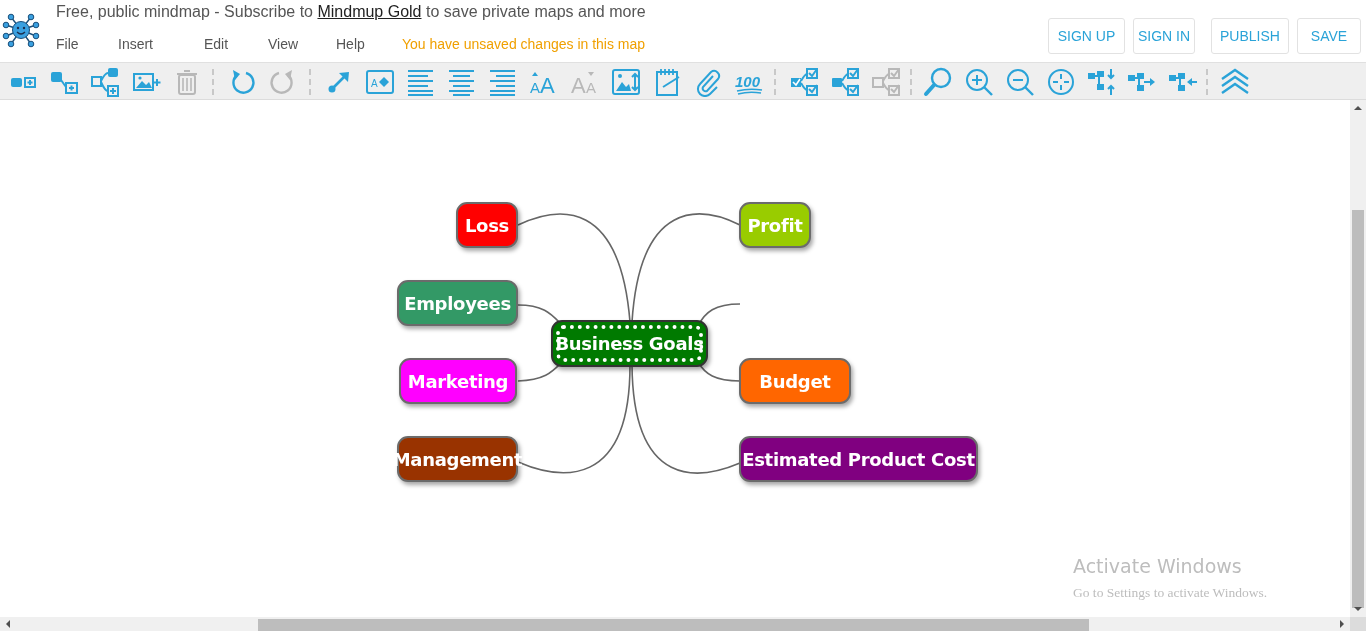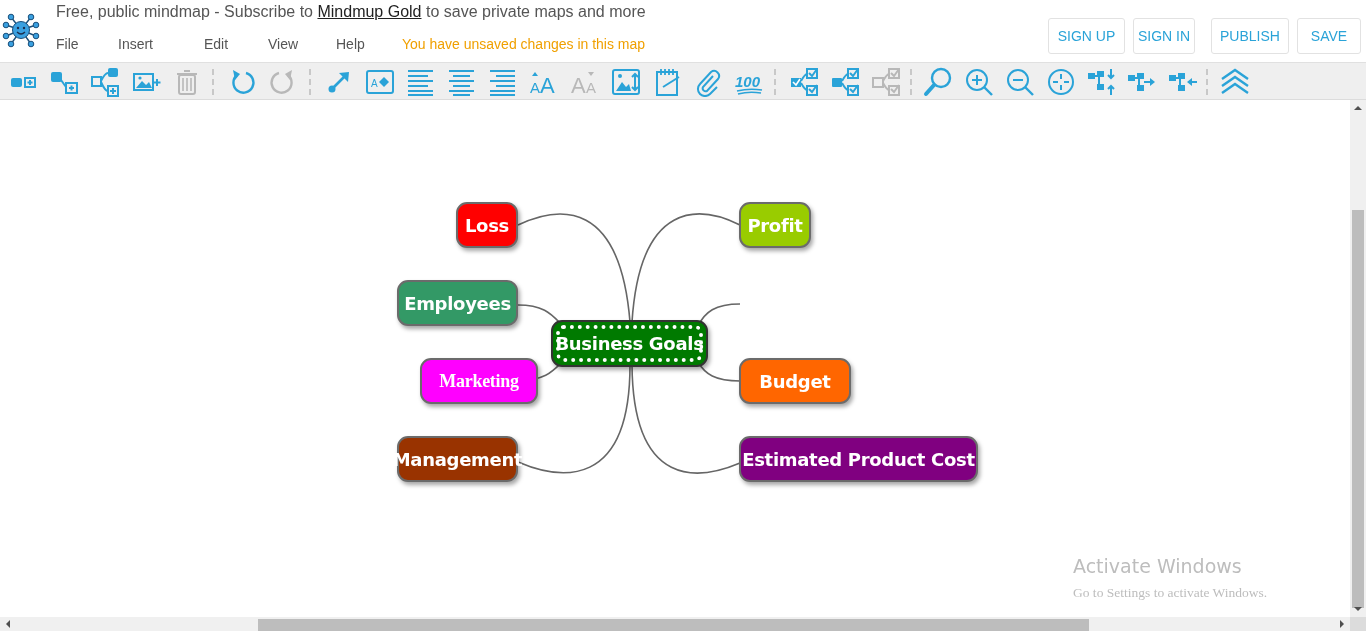--- a/index.html
+++ b/index.html
@@ -367,21 +367,21 @@
         <path d="M740 363 C700 380 633 390 632 265"></path>
       </g>
     </svg>
 
     <div class="node" style="left:456px;top:102px;width:62px;background:#ff0000;">
         <span>Loss</span>
       </div>
     <div class="node" style="left:397px;top:180px;width:121px;background:#339966;">
         <span>Employees</span>
       </div>
-    <div class="node" style="left:420px;top:258px;width:118px;background:#ff00ff;font-family:Liberation Serif, serif;">
+    <div class="node" style="left:399px;top:258px;width:118px;background:#ff00ff;">
         <span>Marketing</span>
       </div>
     <div class="node" style="left:397px;top:336px;width:121px;background:#993300;">
         <span>Management</span>
       </div>
 
     <div class="node" style="left:739px;top:102px;width:72px;background:#99cc00;">
         <span>Profit</span>
       </div>
     <div class="node" style="left:739px;top:258px;width:112px;background:#ff6600;">

